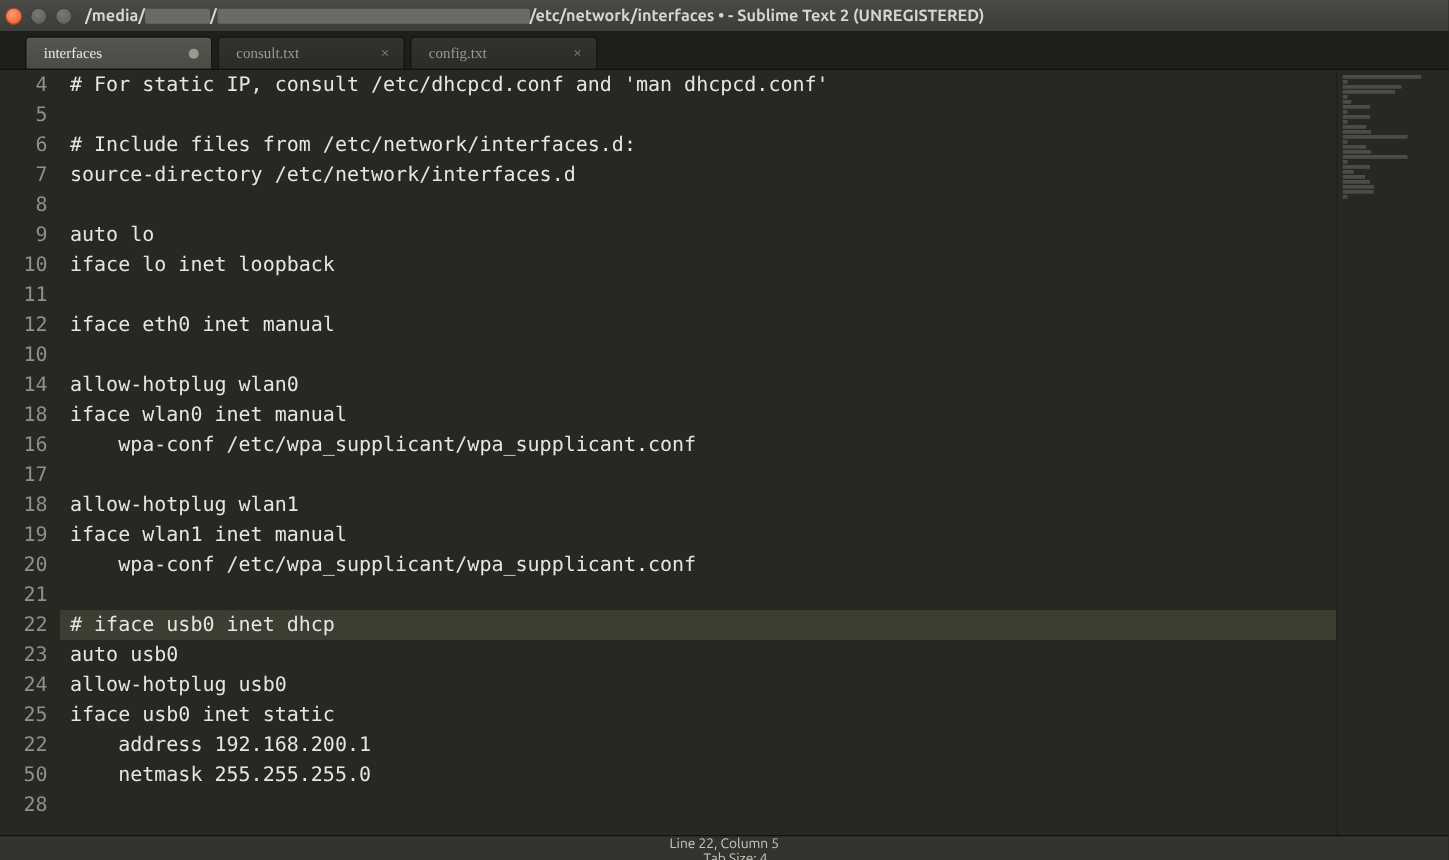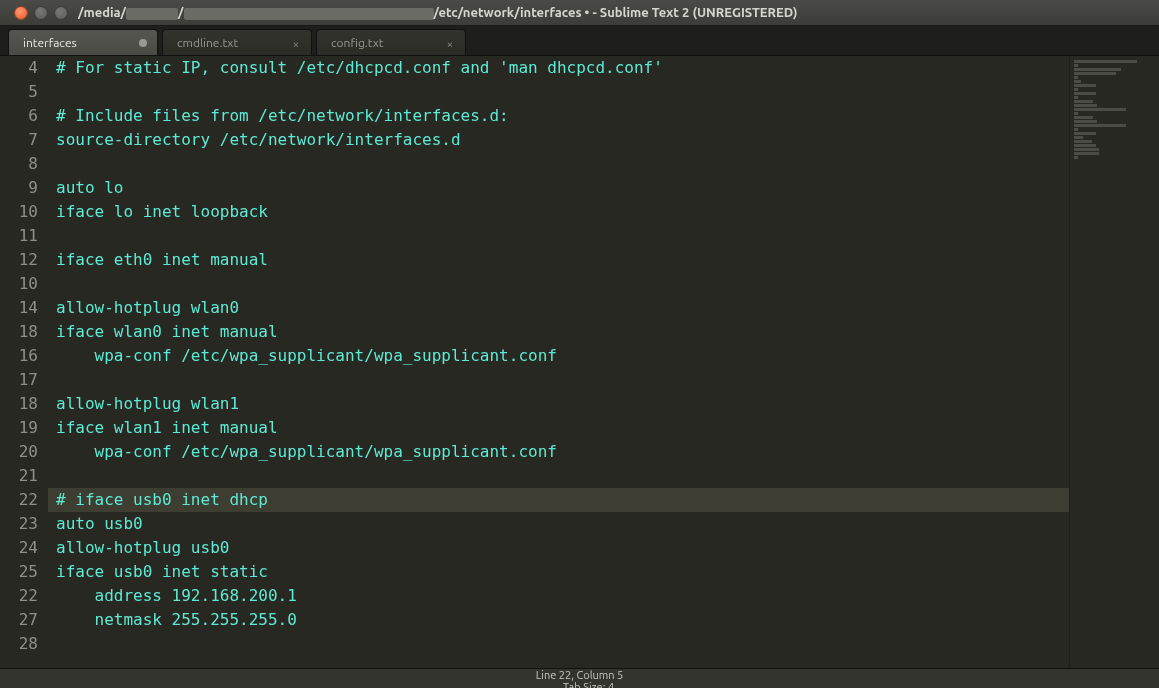--- a/index.html
+++ b/index.html
@@ -10,21 +10,21 @@
     width: 1159px;
     height: 688px;
     overflow: hidden;
     position: relative;
   }
   .titlebar {
     height: 26px;
     background: linear-gradient(to bottom, #4a4a46 0%, #3c3c38 100%);
     display: flex;
     align-items: center;
-    padding: 0 14px;
+    padding: 0 4px;
     border-bottom: 1px solid #1a1a18;
     font-size: 13px;
     color: #d6d6d0;
     font-weight: bold;
   }
   .window-controls {
     display: flex;
     gap: 6px;
     margin-right: 10px;
   }
@@ -39,22 +39,23 @@
   .title-text { white-space: nowrap; overflow: hidden; text-overflow: ellipsis; flex:1; }
   .title-text .redact {
     display:inline-block; height:12px; background:#6b6b66; border-radius:2px; vertical-align:middle;
   }
 
   .tabbar {
     height: 30px;
     background: #1e1f1a;
     display: flex;
     align-items: flex-end;
-    padding-left: 8px;
+    padding-left: 20px;
     border-bottom: 1px solid #111;
+    font-family: Liberation Serif, serif;
   }
   .tab {
     height: 26px;
     min-width: 150px;
     padding: 0 30px 0 14px;
     font-size: 12px;
     color: #9a9a92;
     background: linear-gradient(to bottom, #32332d, #2b2c26);
     border-top-left-radius: 4px;
     border-top-right-radius: 4px;
@@ -98,21 +99,21 @@
     font-size: 16px;
     line-height: 24px;
     user-select: none;
   }
   .code {
     flex: 1;
     font-family: "DejaVu Sans Mono", Menlo, Consolas, monospace;
     font-size: 16px;
     line-height: 24px;
     white-space: pre;
-    color: #5eead4;
+    color: #e5e5e5;
     position: relative;
     padding-left: 8px;
   }
   .code .line { height: 24px; }
   .code .hl {
     position: absolute;
     left: 0; right: 0;
     height: 24px;
     background: #3e3d32;
     z-index: 0;
@@ -165,21 +166,21 @@
     <span>/media/</span><span class="redact" style="width:52px"></span>/<span class="redact" style="width:250px"></span><span>/etc/network/interfaces • - Sublime Text 2 (UNREGISTERED)</span>
   </div>
 </div>
 
 <div class="tabbar">
   <div class="tab active">
     <span>interfaces</span>
     <span class="tab-dirty"></span>
   </div>
   <div class="tab">
-    <span>cmdline.txt</span>
+    <span>consult.txt</span>
     <span class="tab-close">×</span>
   </div>
   <div class="tab">
     <span>config.txt</span>
     <span class="tab-close">×</span>
   </div>
 </div>
 
 <div class="editor-wrap">
   <div class="gutter" id="gutter">
@@ -199,21 +200,21 @@
       <div>17</div>
       <div>18</div>
       <div>19</div>
       <div>20</div>
       <div>21</div>
       <div>22</div>
       <div>23</div>
       <div>24</div>
       <div>25</div>
       <div>22</div>
-      <div>27</div>
+      <div>50</div>
       <div>28</div>
     </div>
   <div class="code" id="code"><div class="line"><span># For static IP, consult /etc/dhcpcd.conf and 'man dhcpcd.conf'</span></div><div class="line"><span></span></div><div class="line"><span># Include files from /etc/network/interfaces.d:</span></div><div class="line"><span>source-directory /etc/network/interfaces.d</span></div><div class="line"><span></span></div><div class="line"><span>auto lo</span></div><div class="line"><span>iface lo inet loopback</span></div><div class="line"><span></span></div><div class="line"><span>iface eth0 inet manual</span></div><div class="line"><span></span></div><div class="line"><span>allow-hotplug wlan0</span></div><div class="line"><span>iface wlan0 inet manual</span></div><div class="line"><span>    wpa-conf /etc/wpa_supplicant/wpa_supplicant.conf</span></div><div class="line"><span></span></div><div class="line"><span>allow-hotplug wlan1</span></div><div class="line"><span>iface wlan1 inet manual</span></div><div class="line"><span>    wpa-conf /etc/wpa_supplicant/wpa_supplicant.conf</span></div><div class="line"><span></span></div><div class="line"><span># iface usb0 inet dhcp</span></div><div class="hl" style="top: 432px;"></div><div class="line"><span>auto usb0</span></div><div class="line"><span>allow-hotplug usb0</span></div><div class="line"><span>iface usb0 inet static</span></div><div class="line"><span>    address 192.168.200.1</span></div><div class="line"><span>    netmask 255.255.255.0</span></div><div class="line"><span></span></div></div>
   <div class="minimap">
     <div class="minimap-content" id="minimap-content">
         <div class="minimap-line" style="width: 63px;"></div>
         <div class="minimap-line" style="width: 4px;"></div>
         <div class="minimap-line" style="width: 47px;"></div>
         <div class="minimap-line" style="width: 42px;"></div>
         <div class="minimap-line" style="width: 4px;"></div>

